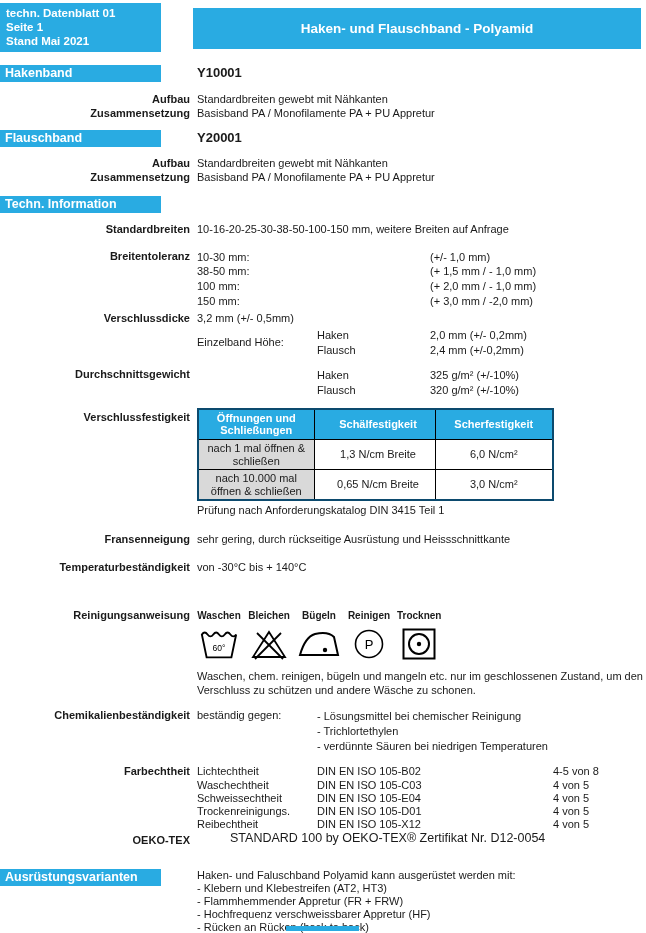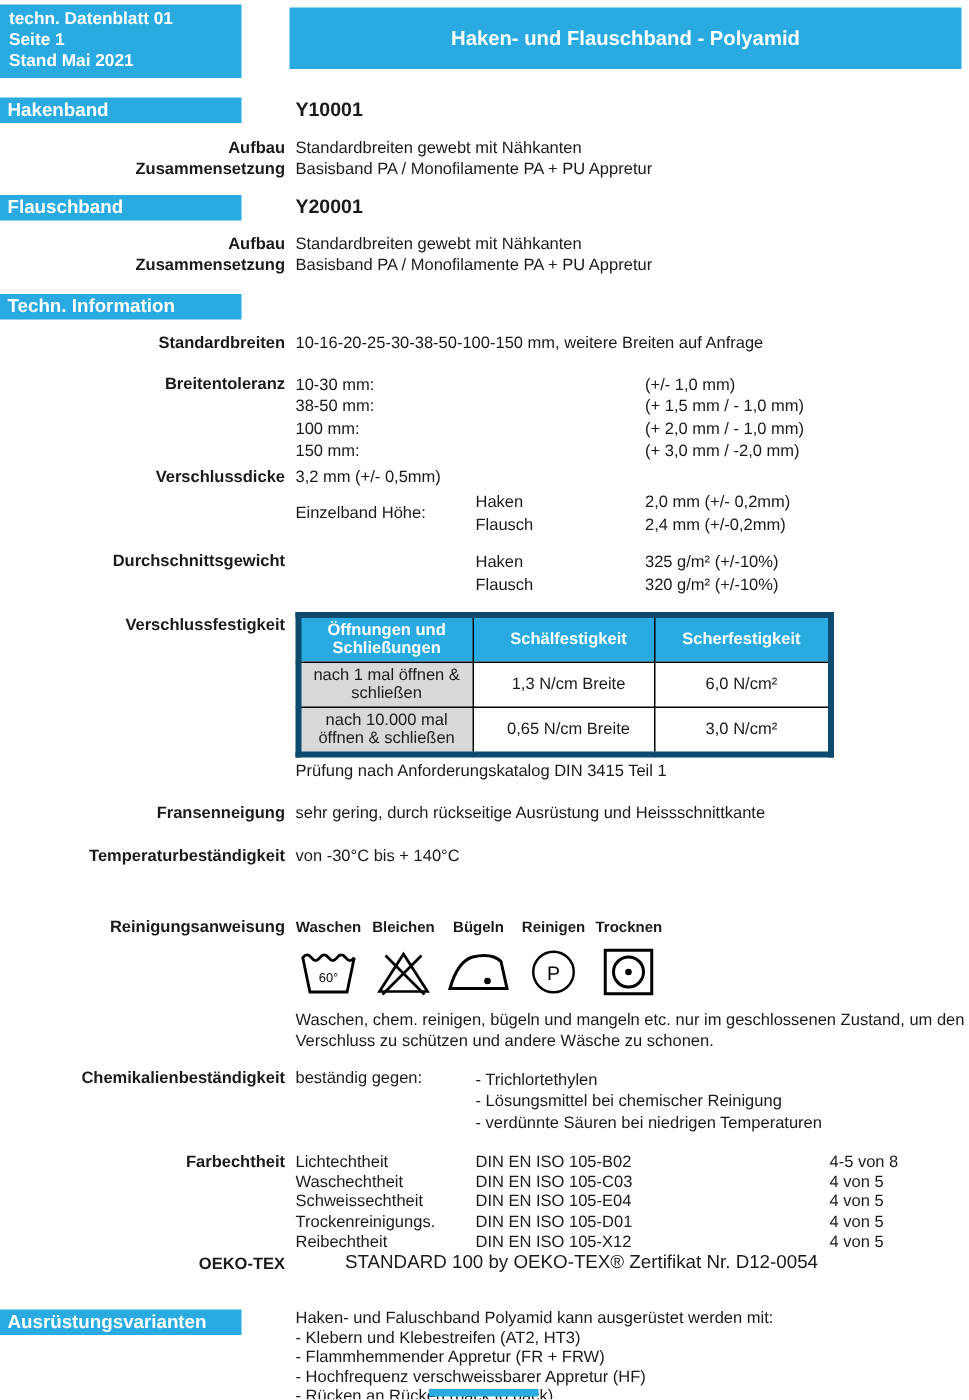--- a/index.html
+++ b/index.html
@@ -2,40 +2,40 @@
 <html><head>
 <meta charset="utf-8">
 <style>
   :root { --blue:#29ABE2; --gray:#D9D9D9; --ink:#1a1a1a; }
   * { margin:0; padding:0; box-sizing:border-box; }
   html,body { background:#fff; }
   .page { width:646px; height:933px; position:relative; overflow:hidden; background:#fff;
           font-family:"Liberation Sans", sans-serif; font-size:11px; color:var(--ink); }
   .bar { background:var(--blue); color:#fff; font-weight:bold; }
 
-  .top-row { display:flex; padding-top:3px; align-items:flex-start; }
+  .top-row { display:flex; padding-top:3px; align-items:center; }
   .meta-box { width:161px; padding:3px 4px 4px 6px; font-size:11.5px; line-height:14px; }
   .title-bar { width:448px; height:41px; margin-left:32px; margin-top:2px;
                display:flex; align-items:center; justify-content:center; font-size:13.5px; }
 
   .section-row { display:flex; align-items:flex-start; }
   .section-bar { width:161px; height:17px; font-size:12.5px; line-height:16px; padding-left:5px; flex-shrink:0; }
   .code { margin-left:36px; font-weight:bold; font-size:13px; line-height:16px; }
 
   .row { display:flex; align-items:flex-start; line-height:13.5px; }
   .lbl { width:197px; padding-right:7px; text-align:right; font-weight:bold; flex-shrink:0; }
   .content { flex:1; }
   .c120 { width:120px; flex-shrink:0; }
   .c113 { width:113px; flex-shrink:0; }
   .c233 { width:233px; flex-shrink:0; }
   .c236 { width:236px; flex-shrink:0; }
   .lh15 { line-height:14.7px; }
   .lh13 { line-height:13.3px; }
 
-  .ftable { border-collapse:collapse; border:4px solid #0c4a6e; margin-top:1px; }
+  .ftable { border-collapse:collapse; border:2px solid #0c4a6e; margin-top:1px; }
   .ftable th, .ftable td { border:1px solid #000; text-align:center; vertical-align:middle;
                            padding:2px 4px; line-height:12.5px; font-size:11px; }
   .ftable th { background:var(--blue); color:#fff; height:31px; font-weight:bold; }
   .ftable td { height:27px; }
   .ftable th:nth-child(1), .ftable td:nth-child(1) { width:116px; }
   .ftable th:nth-child(2), .ftable td:nth-child(2) { width:121px;padding-left:11px; }
   .ftable th:nth-child(3), .ftable td:nth-child(3) { width:118px; }
   .ftable td.gray { background:var(--gray); }
   .tnote { margin-top:3px; }
 
@@ -240,22 +240,22 @@
       </div>
       <p class="care-note">Waschen, chem. reinigen, bügeln und mangeln etc. nur im geschlossenen Zustand, um den Verschluss zu schützen und andere Wäsche zu schonen.</p>
     </div>
   </div>
 
   <div class="row" style="margin-top:12px">
     <div class="lbl">Chemikalienbeständigkeit</div>
     <div class="content" style="display:flex">
       <div class="c120">beständig gegen:</div>
       <div class="lh15">
+        <div>- Lösungsmittel bei chemischer Reinigung</div>
         <div>- Trichlortethylen</div>
-        <div>- Lösungsmittel bei chemischer Reinigung</div>
         <div>- verdünnte Säuren bei niedrigen Temperaturen</div>
       </div>
     </div>
   </div>
 
   <div class="row" style="margin-top:12px">
     <div class="lbl">Farbechtheit</div>
     <div class="content">
       <div class="row lh13">
         <div class="c120">Lichtechtheit</div>

